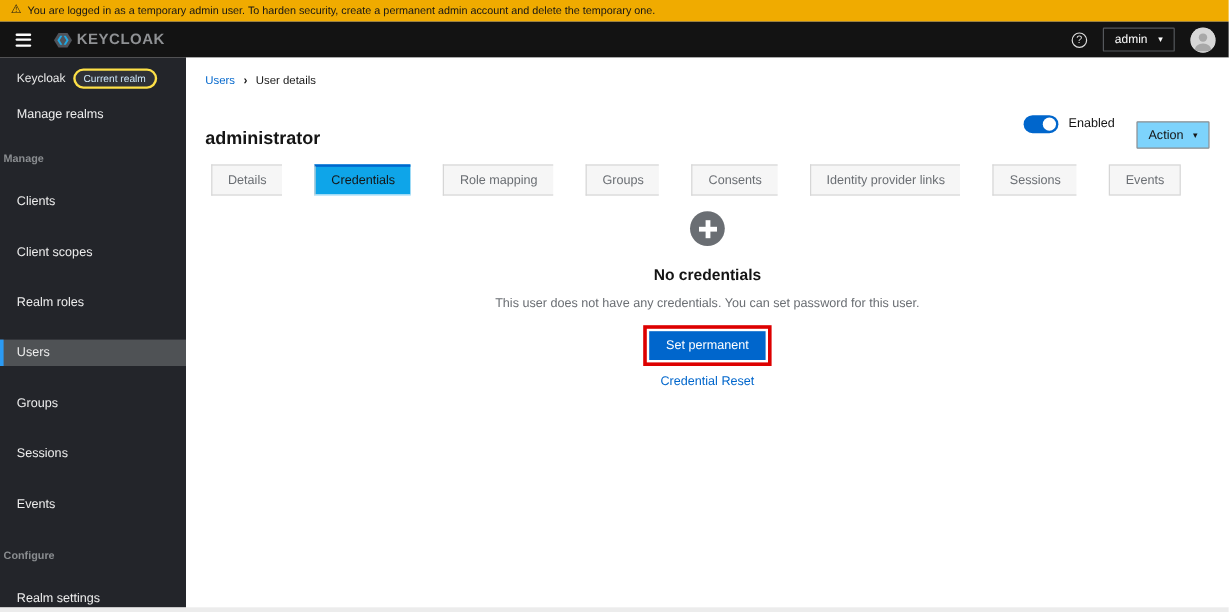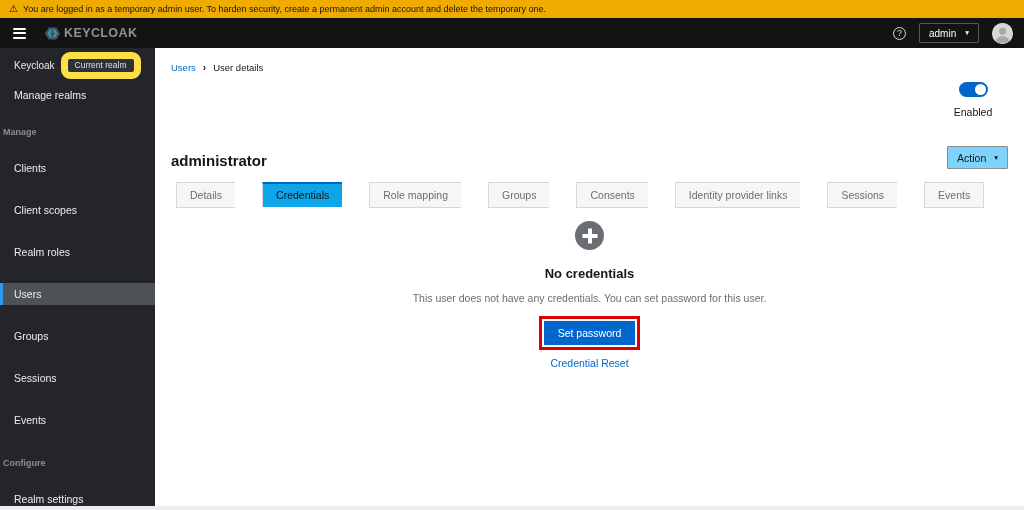--- a/index.html
+++ b/index.html
@@ -41,21 +41,21 @@
   }
 
   
   .shell { display: flex; height: 458px; }
 
   
   .sidebar { width: 155px; background: #23252a; flex-shrink: 0; padding-top: 9px; }
   .realm-row { display: flex; align-items: center; gap: 6px; padding: 0 14px; height: 16px; }
   .realm-label { font-size: 10px; color: #e8e8e8; }
   .realm-badge {
-    font-size: 8.5px; color: #cde6f8; border: 7px solid #fde047;
+    font-size: 8.5px; color: #cde6f8; border: 2px solid #fde047;
     background: rgba(255,255,255,0.06); border-radius: 9px; padding: 1.5px 7px;
     white-space: nowrap;
   }
   .nav-item {
     font-size: 10.5px; color: #ededed; padding: 5px 14px 5px 11px;
     border-left: 3px solid transparent; cursor: pointer; margin-top: 20px;
   }
   .nav-item.active { background: #4f5255; border-left-color: #2b9af3; }
   .nav-manage-realms { margin-top: 11px; }
   .nav-section-title {
@@ -66,21 +66,21 @@
 
   
   .main { flex: 1; background: #fff; padding: 14px 16px 0; }
   .breadcrumb { display: flex; align-items: center; gap: 7px; font-size: 9.5px; }
   .breadcrumb-link { color: #0066cc; cursor: pointer; text-decoration: none; }
   .breadcrumb-sep { color: #151515; font-size: 10px; font-weight: bold; }
   .breadcrumb-current { color: #151515; }
 
   .page-header-row { display: flex; align-items: flex-end; margin-top: 9px; }
   .page-title { font-size: 15px; font-weight: 700; color: #151515; }
-  .page-controls { margin-left: auto; display: flex; align-items: center; gap: 9px; flex-direction: column; }
+  .page-controls { margin-left: auto; display: flex; align-items: center; gap: 9px; }
   .toggle { width: 29px; height: 15px; border-radius: 8px; background: #0066cc; position: relative; cursor: pointer; }
   .toggle::after {
     content: ""; position: absolute; width: 11px; height: 11px;
     background: #fff; border-radius: 50%; right: 2px; top: 2px;
   }
   .enabled-label { font-size: 10.5px; color: #151515; }
   .action-btn {
     border: 1px solid #8a8d90; background: #7dd3fc; color: #151515;
     font-size: 10.5px; padding: 4.5px 9px; display: flex; align-items: center; gap: 8px;
     cursor: pointer; border-radius: 1px; margin-left: 9px;
@@ -210,21 +210,21 @@
       <div class="tab">Sessions</div>
       <div class="tab">Events</div>
     </div>
 
     <div class="empty-state">
       <div class="plus-circle"></div>
       <div class="empty-title">No credentials</div>
       <div class="empty-desc">This user does not have any credentials. You can set password for this user.</div>
       <div>
         <span class="highlight-box">
-          <button class="set-password-btn">Set password</button>
+          <button class="set-password-btn">Set permanent</button>
         </span>
       </div>
       <div class="credential-reset">Credential Reset</div>
     </div>
   </main>
 </div>
 
 <div class="bottom-bar"></div>
 
 </body></html>

